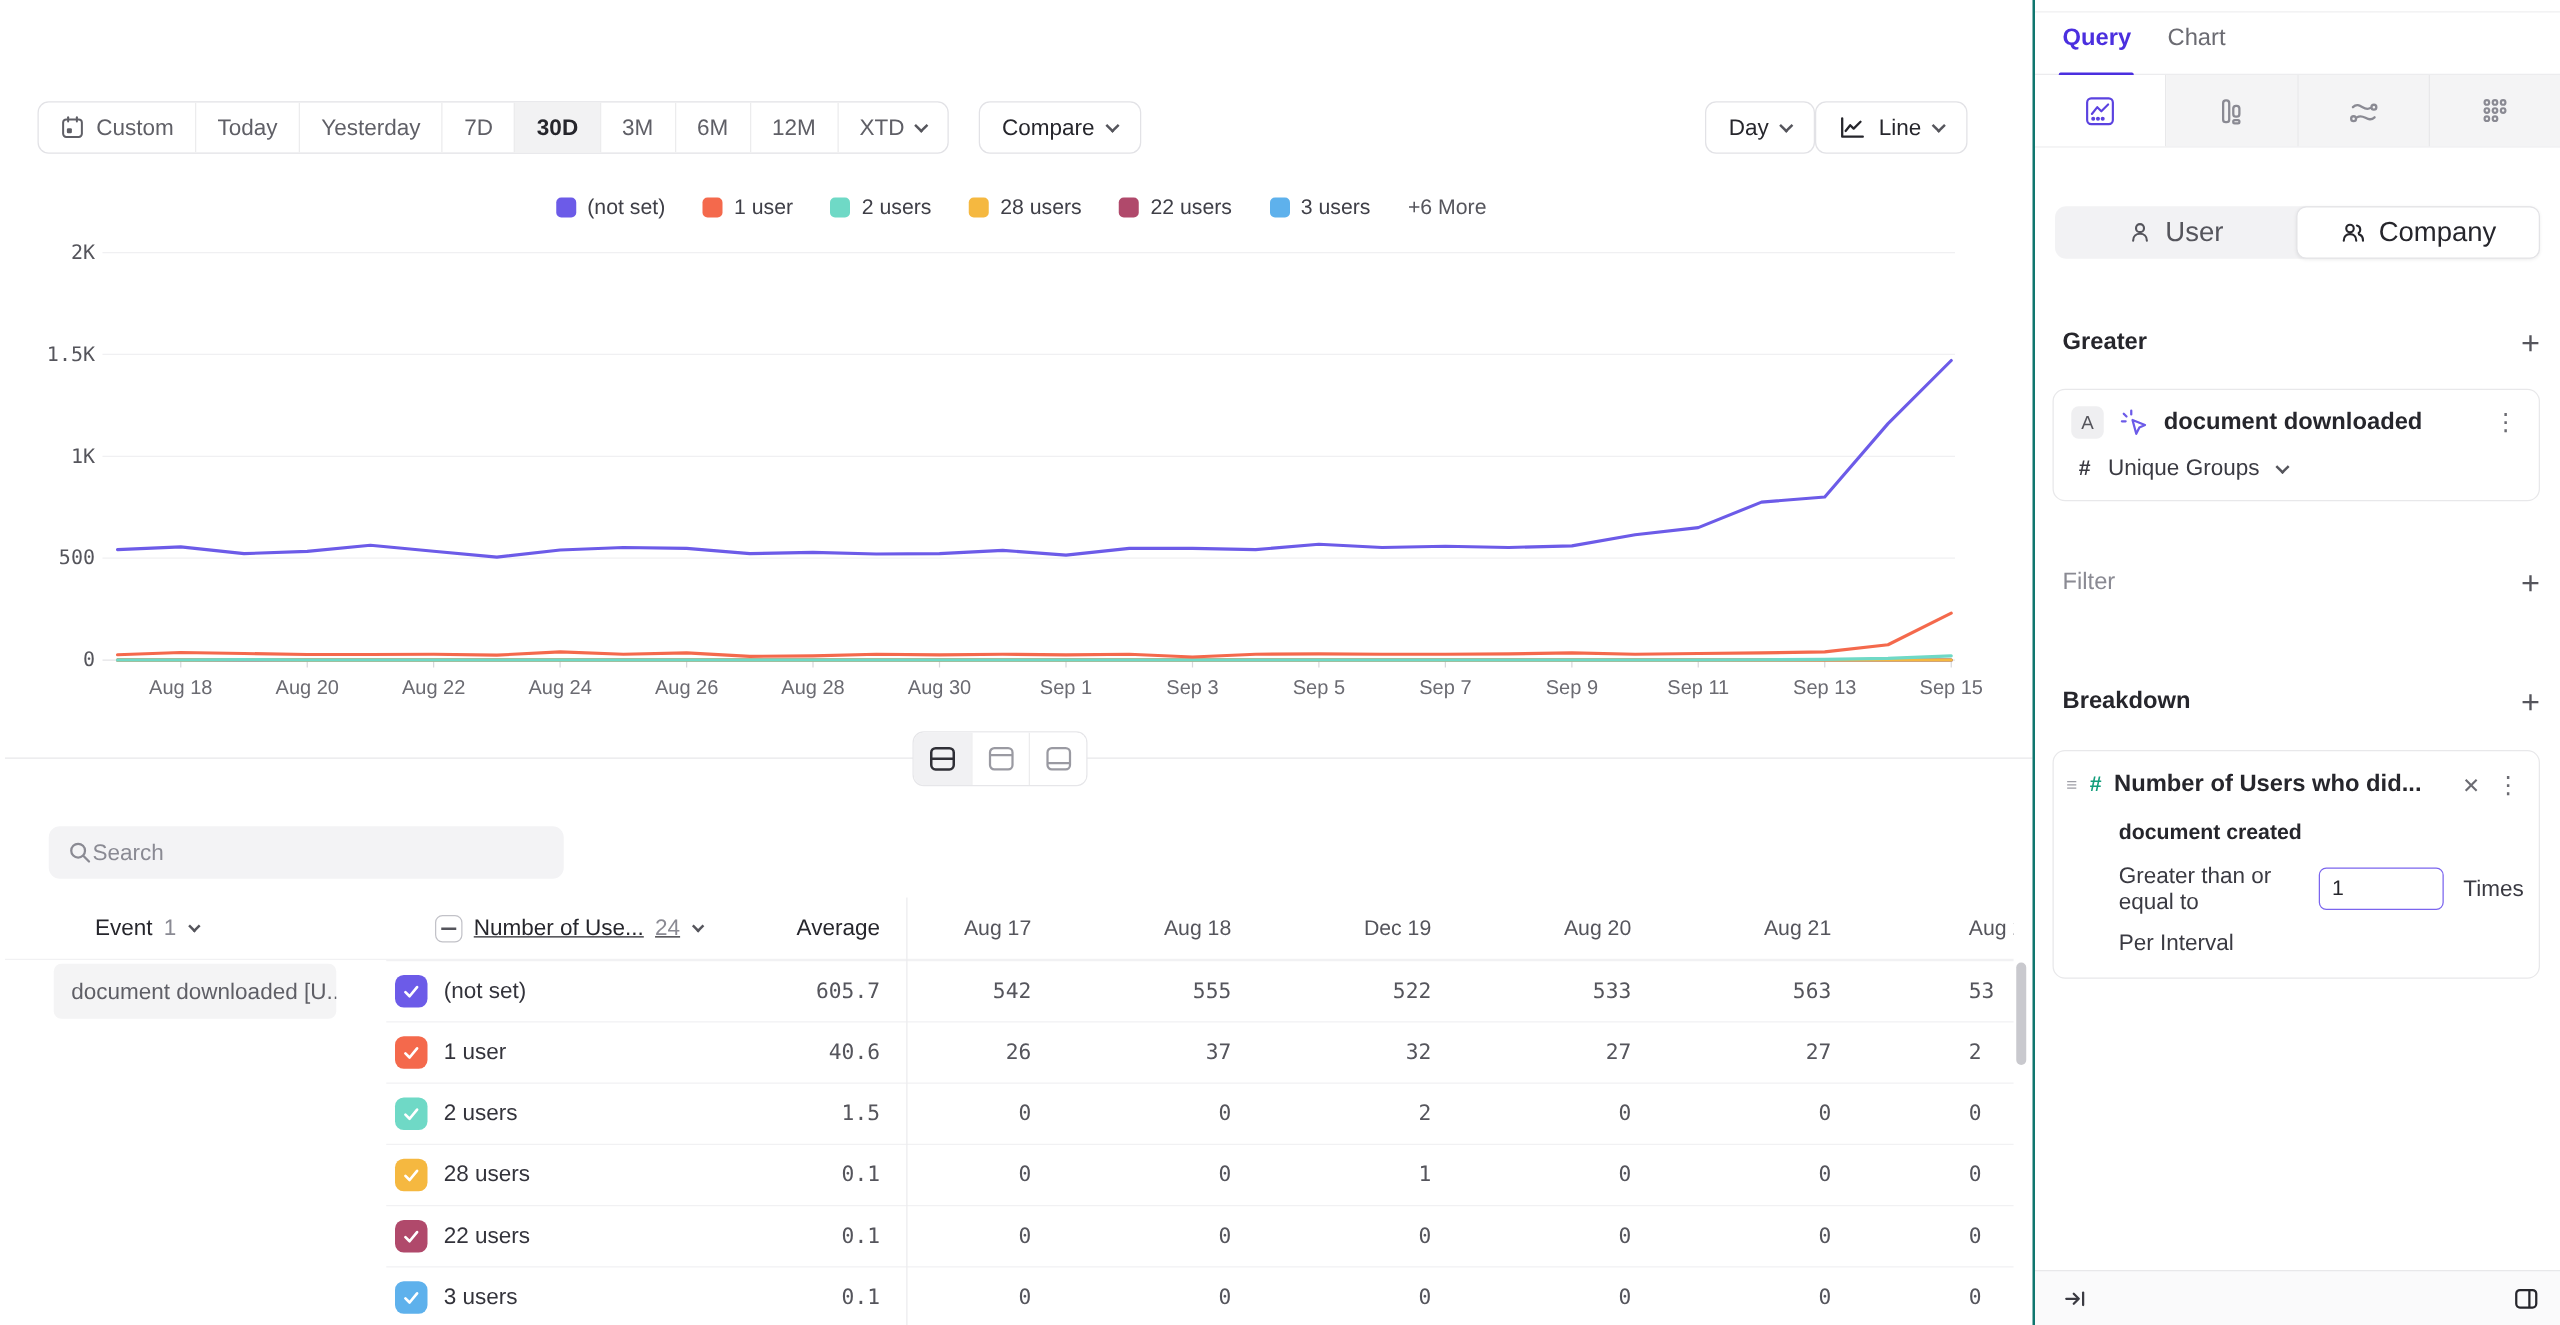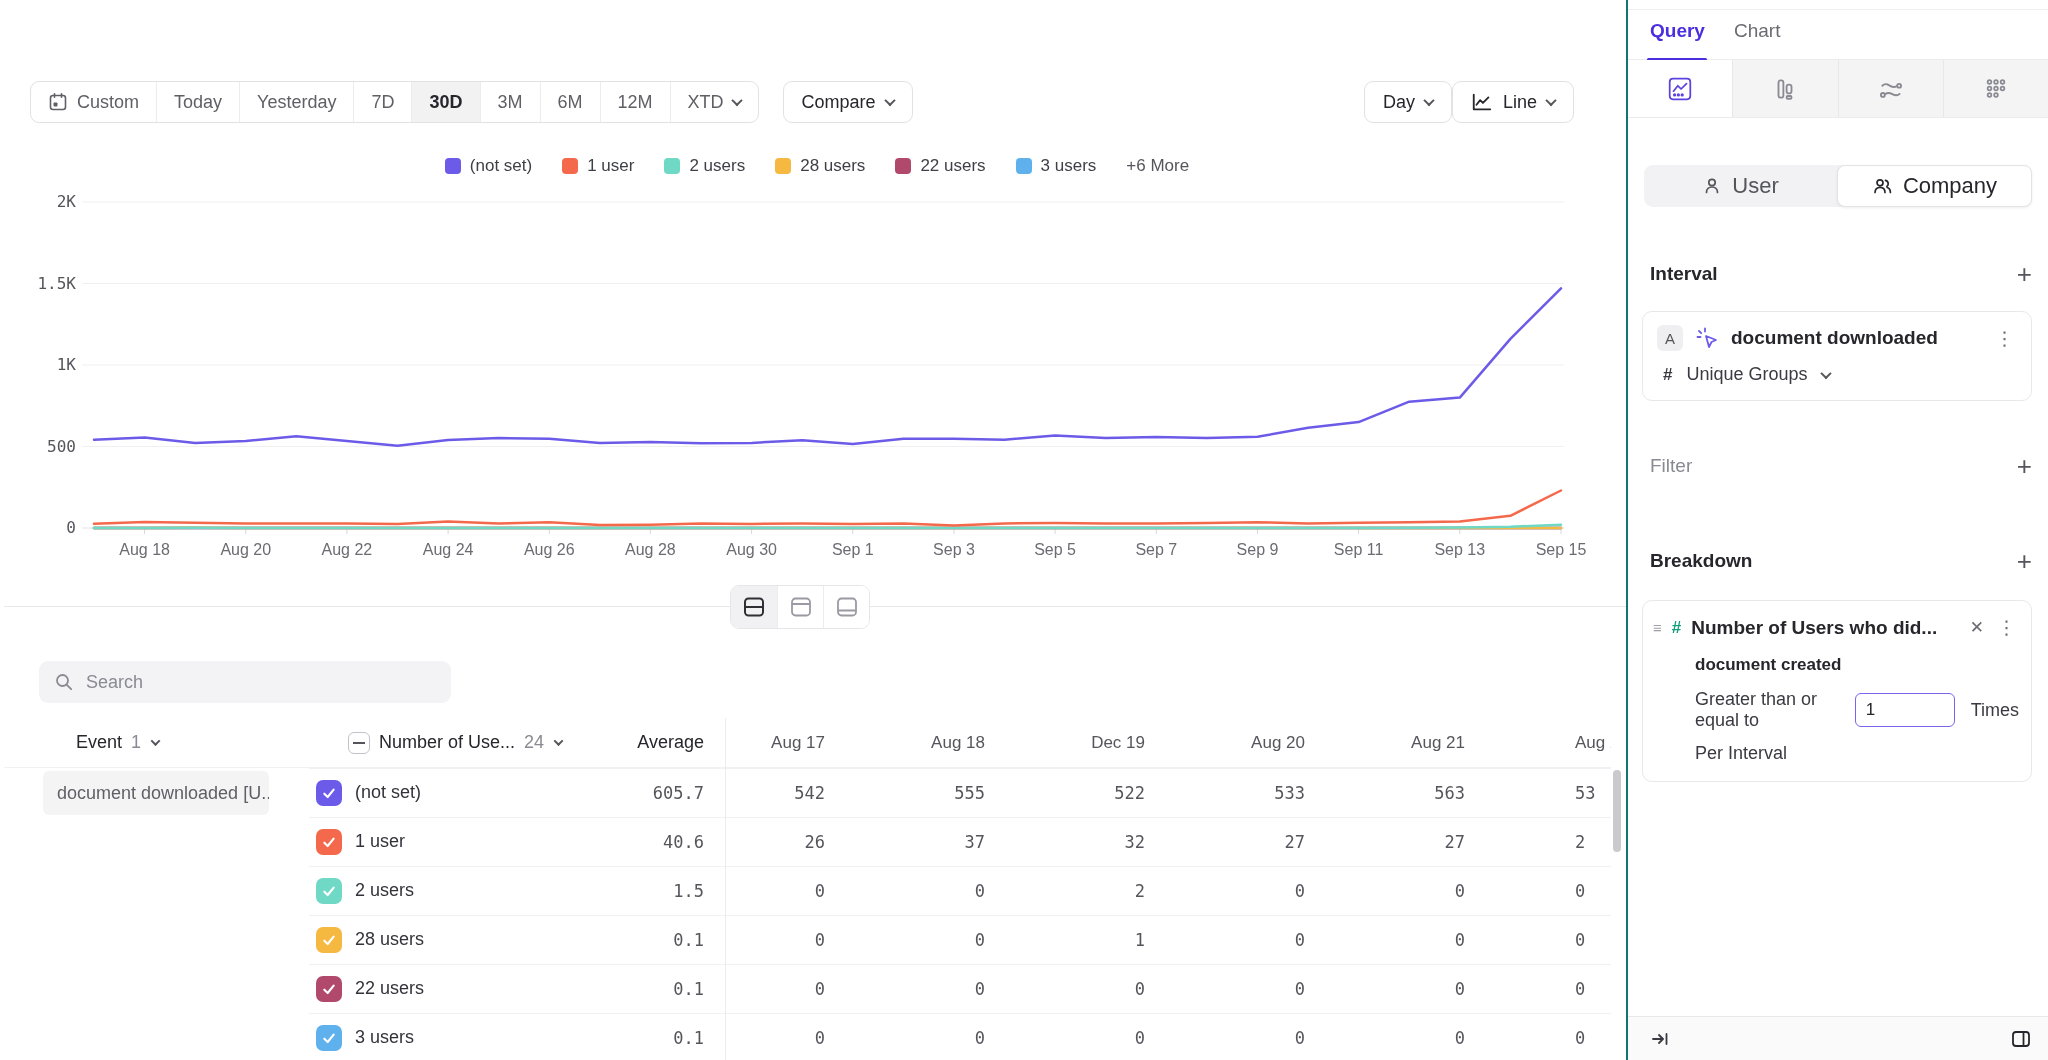--- a/index.html
+++ b/index.html
@@ -38,34 +38,34 @@
   #hdivider { position:absolute; left:0; top:606px; width:1626px; border-top:1px solid #E8E8EA; }
   #view-toggle { position:absolute; left:726px; top:585px; display:flex; background:#fff;
     border:1px solid #E6E6E9; border-radius:9px; overflow:hidden; }
   .vt { width:46px; height:42px; display:flex; align-items:center; justify-content:center;
     border-left:1px solid #ECECED; cursor:pointer; color:#9A9AA2; background:#fff; }
   .vt:first-child { border-left:none; }
   .vt.sel { background:#F1F1F3; color:#2F2F36; }
 
   
   #search { position:absolute; left:35px; top:661px; width:412px; height:42px; background:#F3F3F5;
-    border-radius:9px; display:flex; align-items:center; padding-left:15px; gap:12px; }
+    border-radius:9px; display:flex; align-items:center; padding-left:15px; }
   #search input { border:none; outline:none; background:transparent; font-size:18px; color:#3A3A42; width:340px;
     font-family:"Liberation Sans",sans-serif; }
   #search input::placeholder { color:#8A8A93; }
 
   
   #table { position:absolute; left:0; top:718px; width:1607px; bottom:0; overflow:hidden; }
   .grid { display:grid; grid-template-columns:305px 290px 105px 21px repeat(5,160px) 182px; align-items:center; }
   #thead { height:50px; border-bottom:1px solid #F1F1F3; }
   .hcell { display:flex; align-items:center; gap:9px; font-size:18px; color:#26262C;margin-left:32px; }
   .hcell .cnt { color:#8A8A93; }
   .hcell .chev { width:7px; height:7px; margin-left:2px; }
   #ev-h { padding-left:40px; }
-  #ser-h { padding-left:7px; }
+  #ser-h { padding-left:7px;text-decoration:underline; }
   #avg-h { justify-content:flex-end; }
   .dh { text-align:right; padding-right:60px; font-size:17px; color:#55555C; }
   .dh.last, .dc.last { text-align:left; padding-left:50px; padding-right:0; }
   .trow { height:49px; position:relative; }
   .trow::before { content:''; position:absolute; left:305px; right:0; top:0; border-top:1px solid #F1F1F3; }
   .evbox { margin-left:39px; width:226px; height:44px; line-height:44px; background:#F4F4F5; border-radius:6px;
     padding:0 14px; font-size:18px; color:#5F5F66; white-space:nowrap; overflow:hidden; }
   .sercell { display:flex; align-items:center; gap:13px; padding-left:7px; }
   .cb { width:26px; height:26px; border-radius:7px; display:flex; align-items:center; justify-content:center; flex:none; cursor:pointer; }
   .serlabel { font-size:18px; color:#33333B; }
@@ -518,21 +518,21 @@
             <path d="M3 16.5c0-3.3 2.2-5.2 5-5.2s5 1.9 5 5.2"></path>
           <path d="M13.5 4.4c1.6.4 2.7 1.7 2.7 3.3 0 1.1-.5 2.1-1.3 2.7"></path>
             <path d="M15.2 11.5c2 .6 3.2 2.3 3.2 5"></path>
         </svg>
       </span>
       <span>Company</span>
     </div>
   </div>
 
   <div class="sechead" style="top:263px;">
-    <span class="t">Interval</span>
+    <span class="t">Greater</span>
     <span class="plus">+</span>
   </div>
 
   <div class="card" id="metric-card">
     <div class="crow1">
       <span class="abadge">A</span>
       <span>
         <svg width="24" height="24" viewBox="0 0 24 24" fill="none" stroke="#6C5BE8" stroke-width="1.8" stroke-linecap="round" stroke-linejoin="round">
           <path d="M11 10 L21 14 L16.5 16 L14 21 Z"></path>
           <path d="M4 5 L6.2 7.2"></path>

